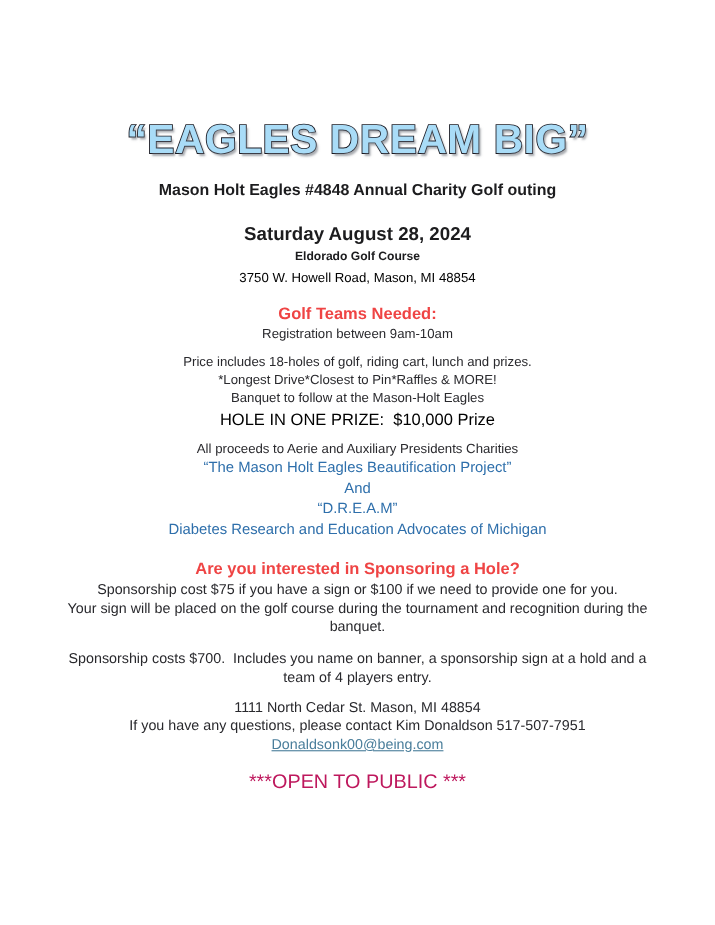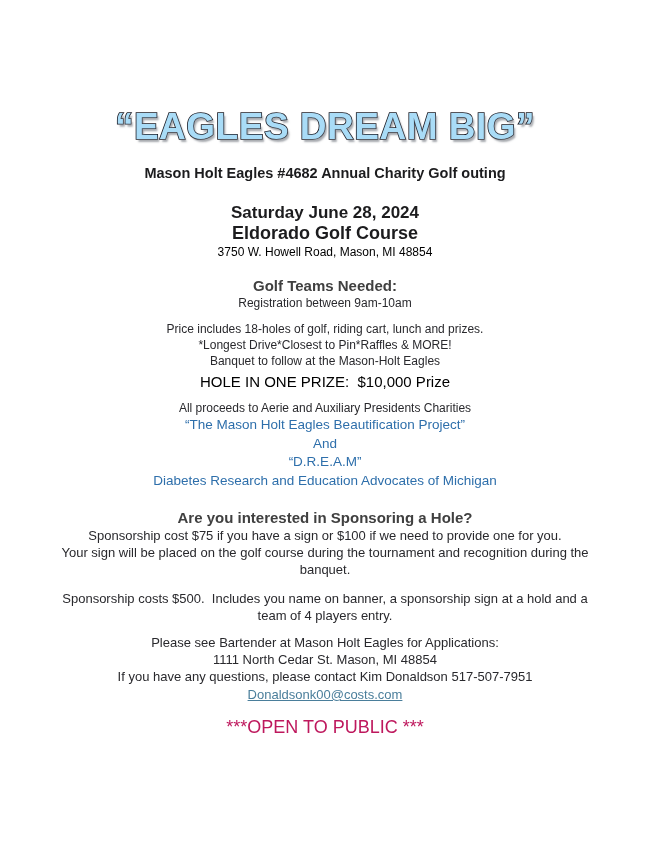--- a/index.html
+++ b/index.html
@@ -33,26 +33,26 @@
     margin-top: 16px;
     font-size: 14.5px;
     font-weight: 700;
     line-height: 18px;
     color: #1c1c1e;
   }
 
   
   .date-block { margin-top: 20px; }
   .event-date { font-size: 17px; font-weight: 700; line-height: 22px; color: #1c1c1e; }
-  .event-venue { font-size: 18px; font-weight: 700; line-height: 19px; color: #1c1c1e; }
+  .event-venue { font-size: 11px; font-weight: 700; line-height: 19px; color: #1c1c1e; }
   .event-address { font-size: 12px; font-weight: 400; line-height: 19px; color: #000000; }
 
   
   .teams-block { margin-top: 14px; }
-  .section-heading { font-size: 15px; font-weight: 700; line-height: 19px; color: #404040; }
+  .section-heading { font-size: 15px; font-weight: 700; line-height: 19px; color: #ef4444; }
   .sm { font-size: 12px; font-weight: 400; line-height: 16px; color: #29292d; }
 
   
   .details-block { margin-top: 10px; }
   .prize-line {
     margin-top: 3px;
     font-size: 15px;
     font-weight: 400;
     line-height: 20px;
     color: #000000;
@@ -89,24 +89,24 @@
     color: #be185d;
   }
 </style>
 </head>
 <body>
 
 <div class="page">
 
   <div class="flyer-title line">“EAGLES DREAM BIG”</div>
 
-  <div class="flyer-subtitle line">Mason Holt Eagles #4682 Annual Charity Golf outing</div>
+  <div class="flyer-subtitle line">Mason Holt Eagles #4848 Annual Charity Golf outing</div>
 
   <div class="date-block">
-    <div class="event-date line">Saturday June 28, 2024</div>
+    <div class="event-date line">Saturday August 28, 2024</div>
     <div class="event-venue line">Eldorado Golf Course</div>
     <div class="event-address line">3750 W. Howell Road, Mason, MI 48854</div>
   </div>
 
   <div class="teams-block">
     <div class="section-heading line">Golf Teams Needed:</div>
     <div class="sm line">Registration between 9am-10am</div>
   </div>
 
   <div class="details-block">
@@ -124,25 +124,24 @@
     <div class="charity-blue line">Diabetes Research and Education Advocates of Michigan</div>
   </div>
 
   <div class="hole-block">
     <div class="section-heading line">Are you interested in Sponsoring a Hole?</div>
     <div class="body-md w540 line">Sponsorship cost $75 if you have a sign or $100 if we need to provide one for you.</div>
     <div class="body-md w540 line">Your sign will be placed on the golf course during the tournament and recognition during the banquet.</div>
   </div>
 
   <div class="corp-block">
-    <div class="body-md w530 line">Sponsorship costs $500.  Includes you name on banner, a sponsorship sign at a hold and a team of 4 players entry.</div>
+    <div class="body-md w530 line">Sponsorship costs $700.  Includes you name on banner, a sponsorship sign at a hold and a team of 4 players entry.</div>
   </div>
 
   <div class="contact-block">
-    <div class="body-md line">Please see Bartender at Mason Holt Eagles for Applications:</div>
     <div class="body-md line">1111 North Cedar St. Mason, MI 48854</div>
     <div class="body-md line">If you have any questions, please contact Kim Donaldson 517-507-7951</div>
-    <a class="email-link line" href="#">Donaldsonk00@costs.com</a>
+    <a class="email-link line" href="#">Donaldsonk00@being.com</a>
   </div>
 
   <div class="footer-line line">***OPEN TO PUBLIC ***</div>
 
 </div>
 
 </body></html>

